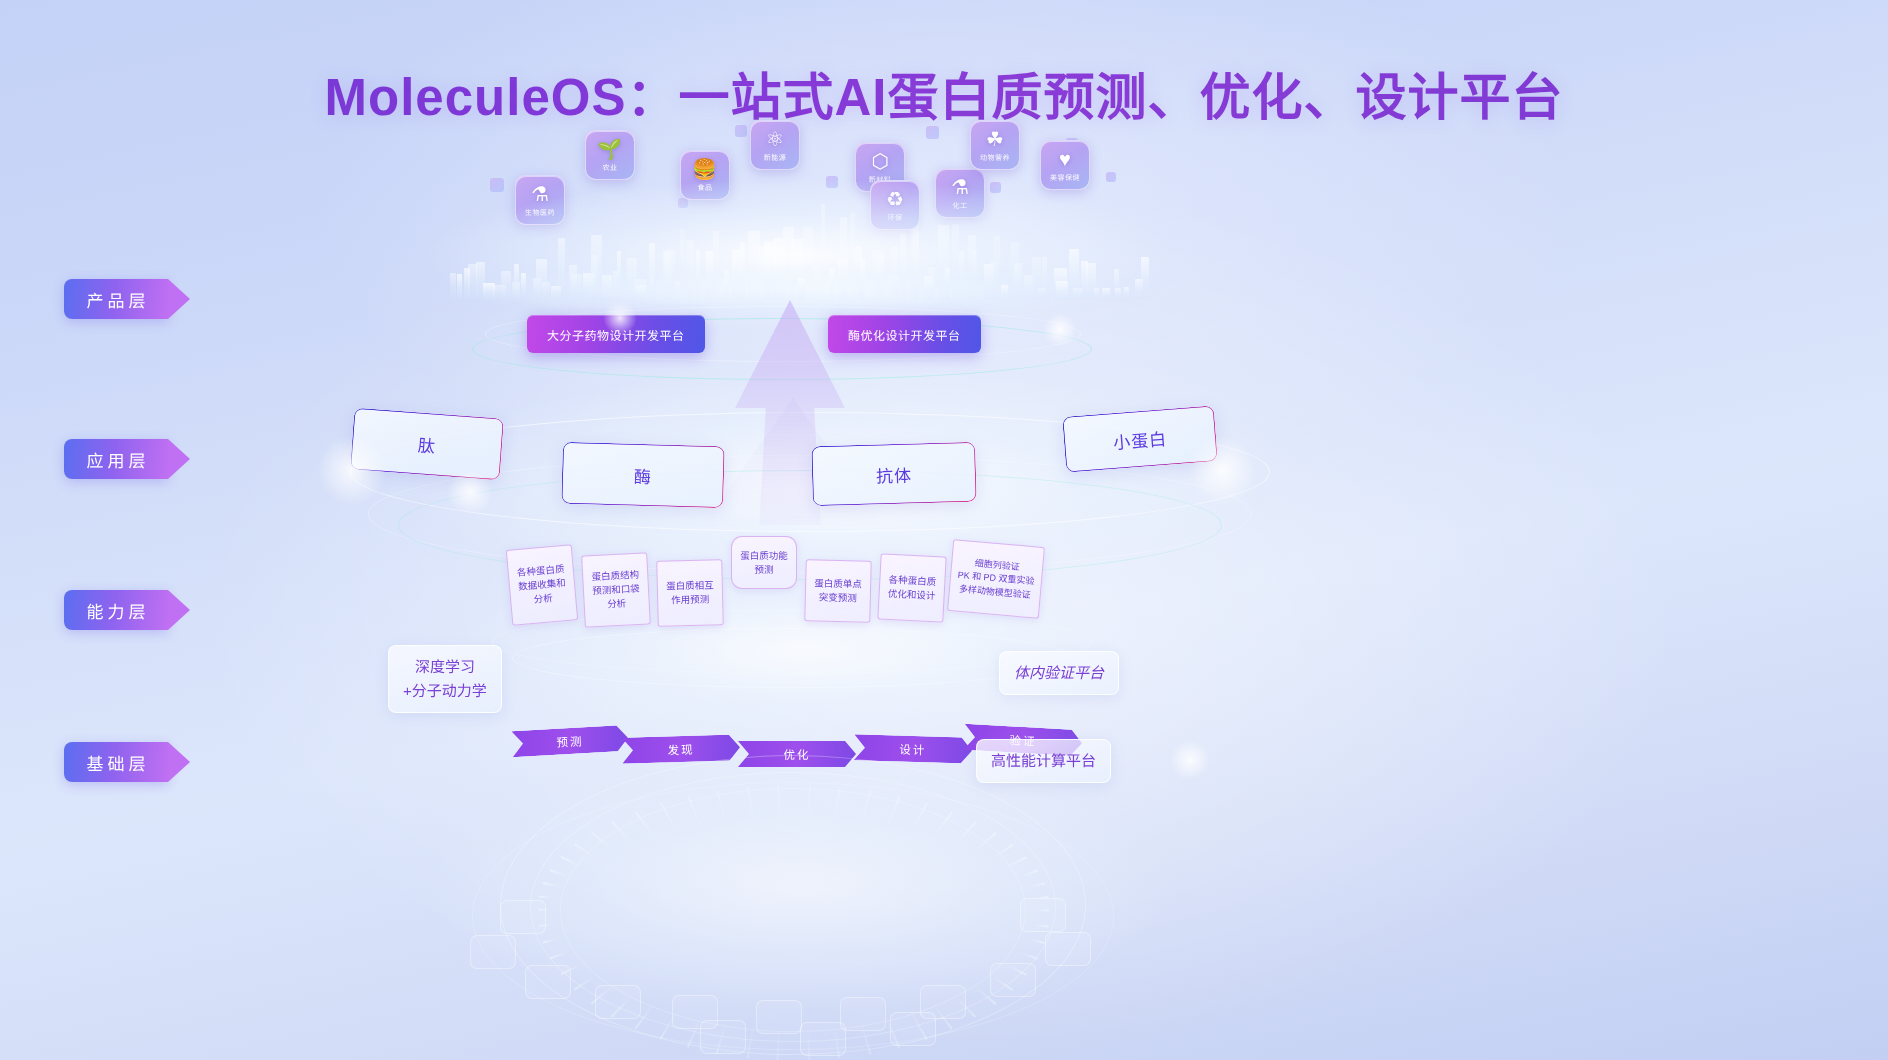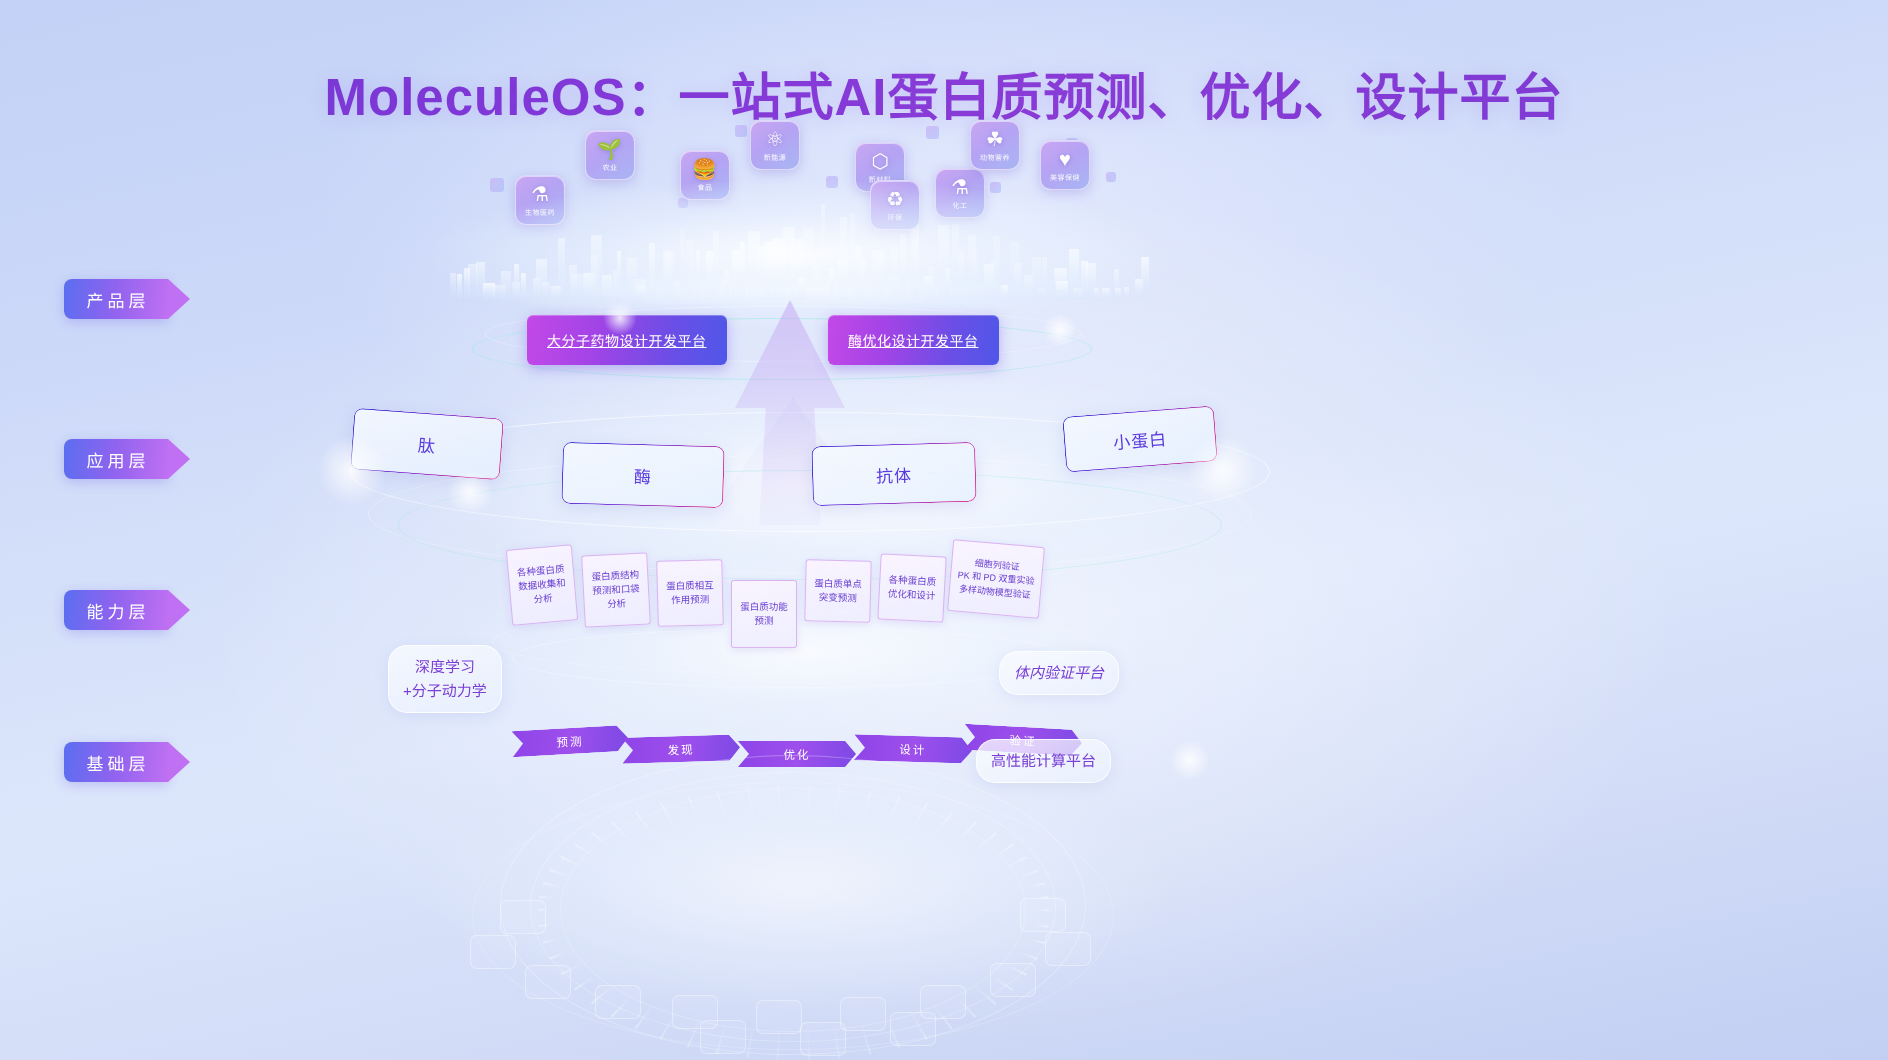--- a/index.html
+++ b/index.html
@@ -98,28 +98,27 @@
   .ring.soft { border-color:rgba(255,255,255,0.55); }
   .ring.mint { border:1.5px solid rgba(150,235,225,0.75); }
 
   .disc-glow {
     position:absolute; border-radius:50%;
     background:radial-gradient(ellipse at 50% 50%, rgba(255,255,255,0.95) 0%, rgba(236,245,255,0.6) 40%, rgba(225,238,255,0) 72%);
   }
 
   
   .prod-pill {
-    position:absolute; height:50px; padding:0 20px;
+    position:absolute; height:38px; padding:0 20px;
     display:flex; align-items:center; justify-content:center;
-    color:#fff; font-size:14px; letter-spacing:.5px;
+    color:#fff; font-size:12px; letter-spacing:.5px;
     background:linear-gradient(96deg,#c348e8 0%,#a144e6 35%,#6b4ee6 72%,#4f57e8 100%);
     border-radius:6px;
     box-shadow:0 4px 14px rgba(110,70,220,0.35), inset 0 1px 0 rgba(255,255,255,.28);
     white-space:nowrap;
-    text-decoration:underline;
   }
   #prod-0 { left:527px; top:315px; }
   #prod-1 { left:828px; top:315px; }
 
   
   .app-card {
     position:absolute; display:flex; align-items:center; justify-content:center;
     font-size:17px; color:#5b3ae0; letter-spacing:1px;
     background:linear-gradient(160deg, rgba(245,249,255,0.92), rgba(229,240,255,0.80));
     border-radius:9px;
@@ -169,21 +168,21 @@
   }
   .found-core .t1 { font-size:19px; letter-spacing:.5px; margin-bottom:7px; }
   .found-core .t2 { font-size:15px; line-height:1.65; }
 
   .found-chip {
     position:absolute;
     display:flex; flex-direction:column; align-items:center; justify-content:center;
     text-align:center; font-size:15px; line-height:1.6; color:#7a3fd4;
     background:linear-gradient(160deg, rgba(250,251,255,0.80), rgba(234,242,255,0.66));
     border:1px solid rgba(255,255,255,0.85);
-    border-radius:19px; padding:9px 14px;
+    border-radius:8px; padding:9px 14px;
     box-shadow:0 3px 14px rgba(130,140,215,0.16);
     white-space:nowrap;
   }
   #fc-0 { left:388px; top:645px; }
   #fc-1 { left:424px; top:738px; }
   #fc-2 { left:999px; top:651px;font-style:italic; }
   #fc-3 { left:976px; top:739px; }
 
   .dome {
     position:absolute; border-radius:50%;
@@ -422,21 +421,21 @@
       </div>
       <div class="cap-card" id="cap-1" style="left: 583px; top: 554px; height: 72px; transform: rotate(-3deg);">
         <span style="white-space: pre-line;">蛋白质结构
 预测和口袋
 分析</span>
       </div>
       <div class="cap-card" id="cap-2" style="left: 657px; top: 560px; height: 66px; transform: rotate(-1.4deg);">
         <span style="white-space: pre-line;">蛋白质相互
 作用预测</span>
       </div>
-      <div class="cap-card" id="cap-3" style="left: 731px; top: 580px; height: 68px; transform: rotate(0deg);">
+      <div class="cap-card" id="cap-3" style="left: 731px; top: 536px; height: 53px; transform: rotate(0deg); border-radius: 11px;">
         <span style="white-space: pre-line;">蛋白质功能
 预测</span>
       </div>
       <div class="cap-card" id="cap-4" style="left: 805px; top: 560px; height: 62px; transform: rotate(1.4deg);">
         <span style="white-space: pre-line;">蛋白质单点
 突变预测</span>
       </div>
       <div class="cap-card" id="cap-5" style="left: 879px; top: 555px; height: 66px; transform: rotate(3deg);">
         <span style="white-space: pre-line;">各种蛋白质
 优化和设计</span>

